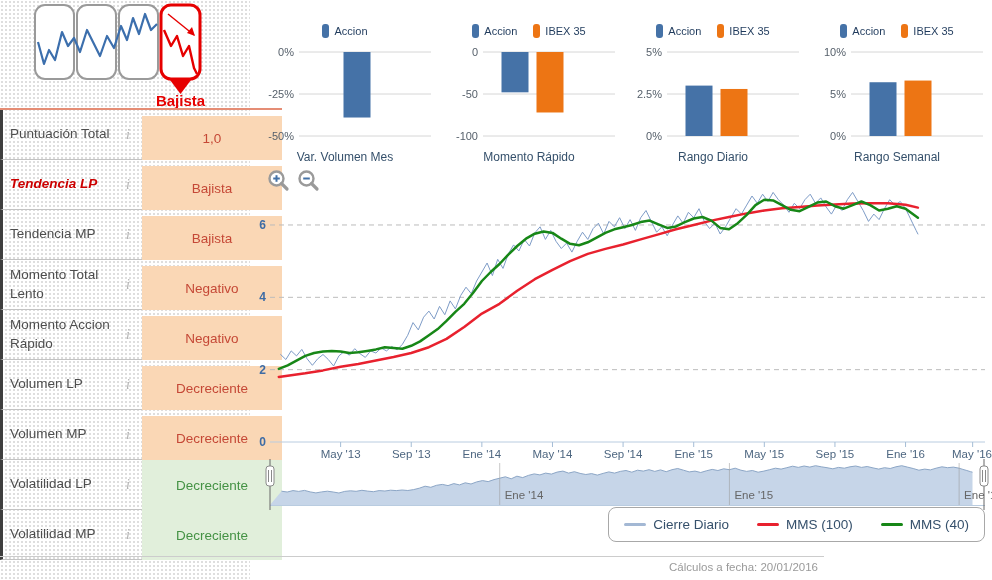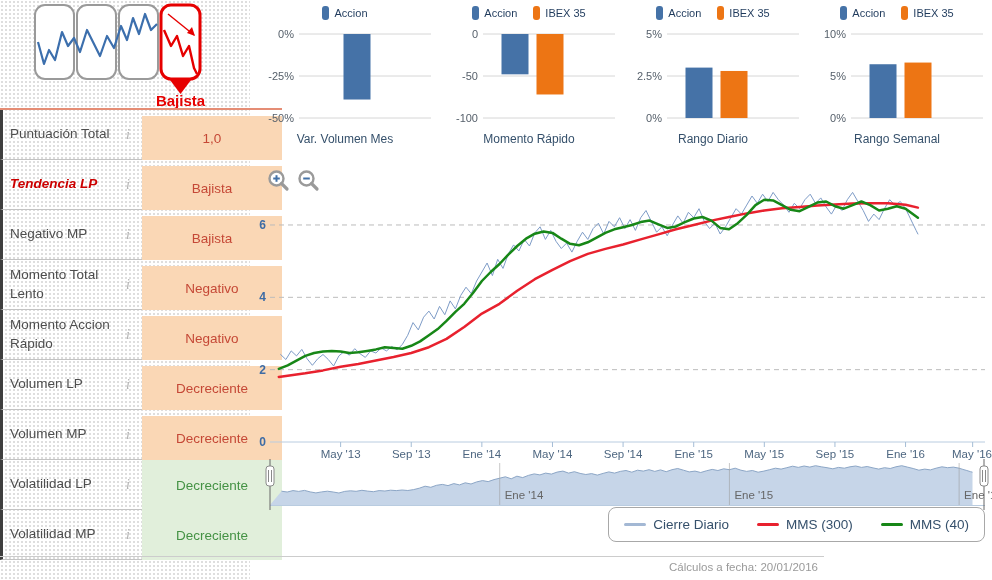--- a/index.html
+++ b/index.html
@@ -20,21 +20,21 @@
   .srow .info{width:28px;border-bottom:1px solid #c3c3c3;display:flex;align-items:center;
      justify-content:center;color:#b3b3b3;font-family:"Liberation Serif",serif;
      font-style:italic;font-size:14px;}
   .srow .val{flex:1;display:flex;align-items:center;justify-content:center;
      font-size:13.5px;}
   .val.orange{background:#fad7b5;color:#c54836;margin-top:6px;}
   .val.green{background:#e1efdb;color:#449244;}
   
   .mini-charts{position:absolute;left:253px;top:0;width:739px;height:152px;display:flex;}
   .mini{width:184px;position:relative;}
-  .mini .mlegend{height:26px;display:flex;align-items:center;justify-content:center;gap:16px;}
+  .mini .mlegend{height:26px;display:flex;align-items:center;justify-content:center;gap:16px;margin-top:18px;}
   .mini .mlegend .item{display:flex;align-items:center;gap:5px;}
   .mini .mlegend .pill{width:7px;height:14px;border-radius:3px;display:inline-block;}
   .mini .mlegend .ltxt{font-size:11px;color:#1f3a5c;}
   .mini .mtitle{text-align:center;font-size:12px;color:#35506b;margin-top:2px;}
   
   .main-chart{position:absolute;left:253px;top:160px;width:739px;height:396px;}
   .zoom-btns{position:absolute;left:14px;top:9px;display:flex;gap:7px;z-index:3;}
   .zoom-btns svg{cursor:pointer;}
   .chart-legend{position:absolute;right:7px;top:347px;background:#fff;border:1px solid #a8a8a8;
      border-radius:8px;display:flex;align-items:center;gap:28px;padding:9px 15px;z-index:3;}
@@ -76,21 +76,21 @@
     </div>
     <div class="srow">
       <div class="lblwrap">
         <div class="lbl red">Tendencia LP</div>
       </div>
       <div class="info">i</div>
       <div class="val orange">Bajista</div>
     </div>
     <div class="srow">
       <div class="lblwrap">
-        <div class="lbl">Negativo MP</div>
+        <div class="lbl">Tendencia MP</div>
       </div>
       <div class="info">i</div>
       <div class="val orange">Bajista</div>
     </div>
     <div class="srow">
       <div class="lblwrap">
         <div class="lbl">Momento Total Lento</div>
       </div>
       <div class="info">i</div>
       <div class="val orange">Negativo</div>
@@ -274,21 +274,21 @@
         <line x1="732.5" y1="310" x2="732.5" y2="322" stroke="#8a8a8a" stroke-width="1"></line>
       </g>
     </svg>
   <div class="chart-legend">
       <div class="item">
         <span class="sw" style="background: rgb(163, 184, 212);"></span>
         <span class="lt">Cierre Diario</span>
       </div>
       <div class="item">
         <span class="sw" style="background: rgb(232, 33, 46);"></span>
-        <span class="lt">MMS (300)</span>
+        <span class="lt">MMS (100)</span>
       </div>
       <div class="item">
         <span class="sw" style="background: rgb(23, 135, 23);"></span>
         <span class="lt">MMS (40)</span>
       </div>
     </div>
 </div>
 
 <div class="footer">Cálculos a fecha: 20/01/2016</div>
 

